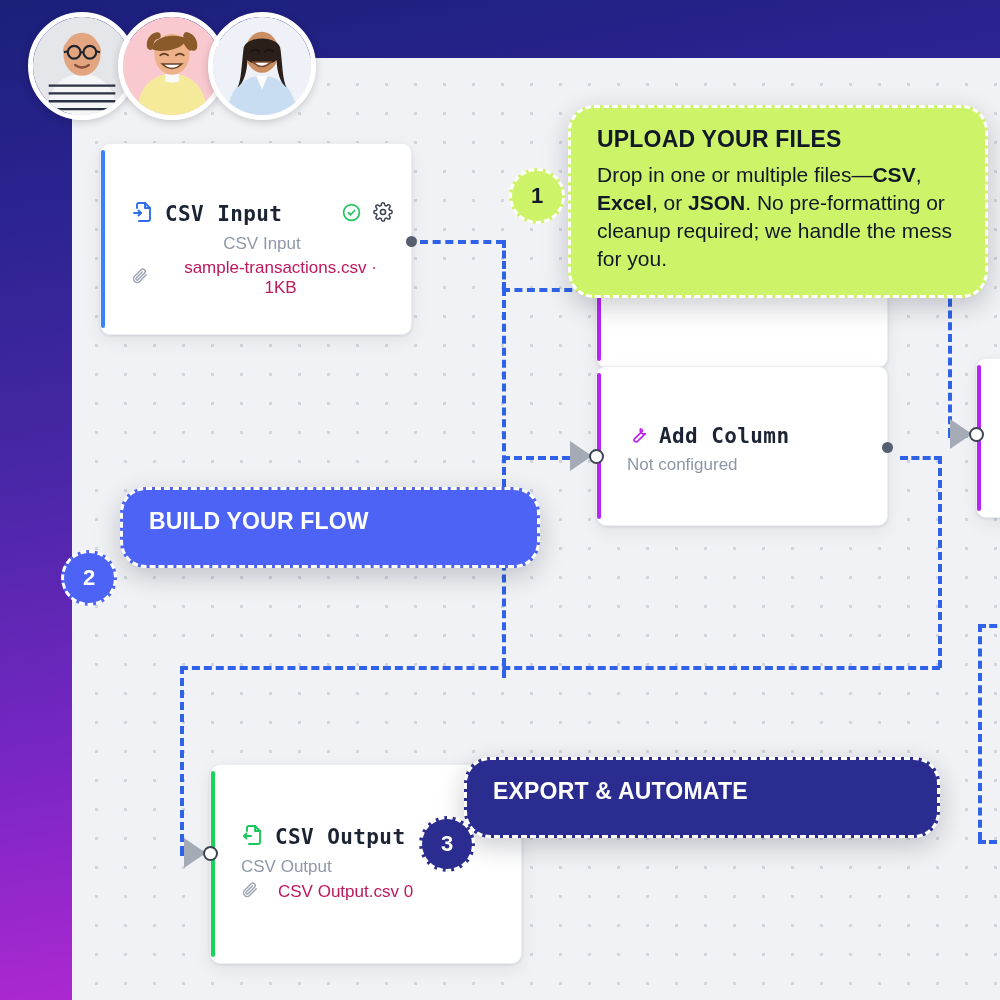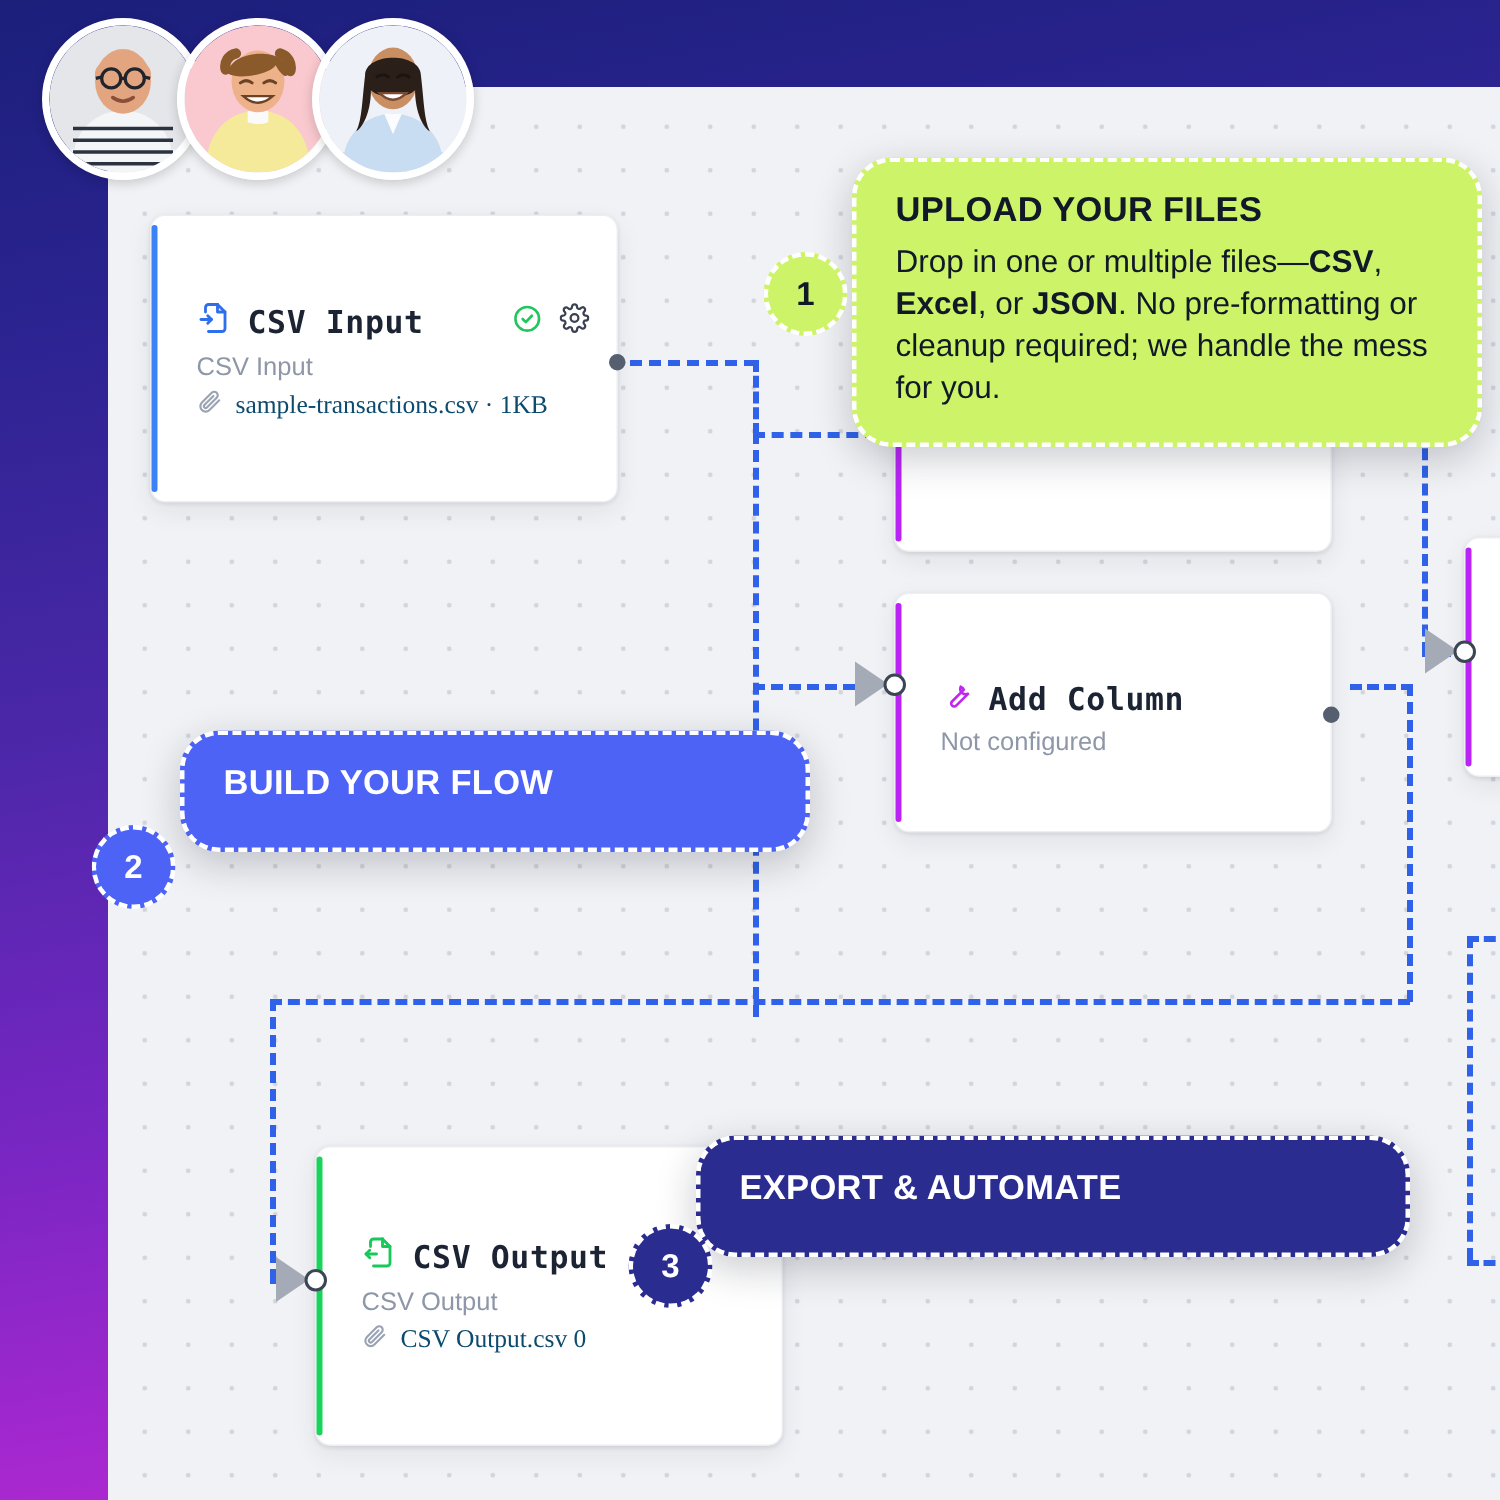--- a/index.html
+++ b/index.html
@@ -38,21 +38,21 @@
   .node .accent {
     position: absolute; left: 0; top: 6px; bottom: 6px; width: 4px; border-radius: 4px;
   }
   .node-head { display: flex; align-items: center; gap: 10px; }
   .node-title {
     font-family: "DejaVu Sans Mono", "Liberation Mono", monospace;
     font-size: 21px; font-weight: 700; color: #1c2433; letter-spacing: .4px;
     white-space: nowrap;
   }
   .node-sub { font-size: 17px; color: #8e97a8; margin-top: 6px; }
-  .node-file { font-size: 17px; color: #0c4a6e; margin-top: 4px; display: flex; align-items: center; gap: 9px; font-family: Liberation Serif, serif; }
+  .node-file { font-size: 17px; color: #be185d; margin-top: 4px; display: flex; align-items: center; gap: 20px; }
   .head-actions { margin-left: auto; display: flex; align-items: center; gap: 11px; }
 
   
   .port-dot {
     position: absolute; width: 11px; height: 11px; border-radius: 50%;
     background: #565f70;
   }
   .port-ring {
     position: absolute; width: 15px; height: 15px; border-radius: 50%;
     background: #fff; border: 2.5px solid #3c4553;
@@ -120,21 +120,21 @@
   <div class="conn h" style="left:108px; top:608px; width:760px;"></div>
   <div class="conn v" style="left:108px; top:608px; height:188px;"></div>
   <div class="conn h" style="left:108px; top:794px; width:22px;"></div>
 
   <div class="conn v" style="left:906px; top:566px; height:216px;"></div>
   <div class="conn h" style="left:906px; top:566px; width:64px;"></div>
   <div class="conn h" style="left:906px; top:782px; width:30px;"></div>
 
   <div class="node" style="left:28px; top:85px; width:312px; height:192px;">
     <div class="accent" style="background:#3b82f6;"></div>
-    <div style="padding-left:12px; padding-top:42px;">
+    <div style="padding-left:12px; padding-top:42px;text-align:center;">
       <div class="node-head">
         <span>
           <svg width="24" height="24" viewBox="0 0 24 24" fill="none" stroke="#2f6fed" stroke-width="1.9" stroke-linecap="round" stroke-linejoin="round">
             <path d="M14 3H8a2 2 0 0 0-2 2v3"></path>
               <path d="M14 3l5 5v11a2 2 0 0 1-2 2H8"></path>
             <path d="M14 3v5h5"></path>
               <path d="M3 13h7"></path>
               <path d="M7.5 10.5L10 13l-2.5 2.5"></path>
           </svg>
         </span>
@@ -170,21 +170,21 @@
   <div class="node" style="left:524px; top:120px; width:292px; height:190px;">
     <div class="accent" style="background:#b924f5;"></div>
   </div>
 
   <div class="node" style="left:904px; top:300px; width:170px; height:160px;">
     <div class="accent" style="background:#b924f5;"></div>
   </div>
   <div class="arrow-in" style="left:878px; top:361px;"></div>
   <div class="port-ring" style="left:897px; top:369px;"></div>
 
-  <div class="node" style="left:524px; top:337px; width:292px; height:160px;">
+  <div class="node" style="left:524px; top:308px; width:292px; height:160px;">
     <div class="accent" style="background:#b924f5;"></div>
     <div style="padding-left:12px; padding-top:42px;">
       <div class="node-head">
         <span>
           <svg width="22" height="22" viewBox="0 0 24 24" fill="none" stroke="#c026f0" stroke-width="1.9" stroke-linecap="round" stroke-linejoin="round">
             <path d="M14.7 6.3a4 4 0 0 0 5.3 5.2l-8.6 8.6a2.1 2.1 0 0 1-3-3l8.6-8.6a4 4 0 0 0-2.3-2.2z"></path>
           </svg>
         </span>
         <span class="node-title">Add Column</span>
       </div>

